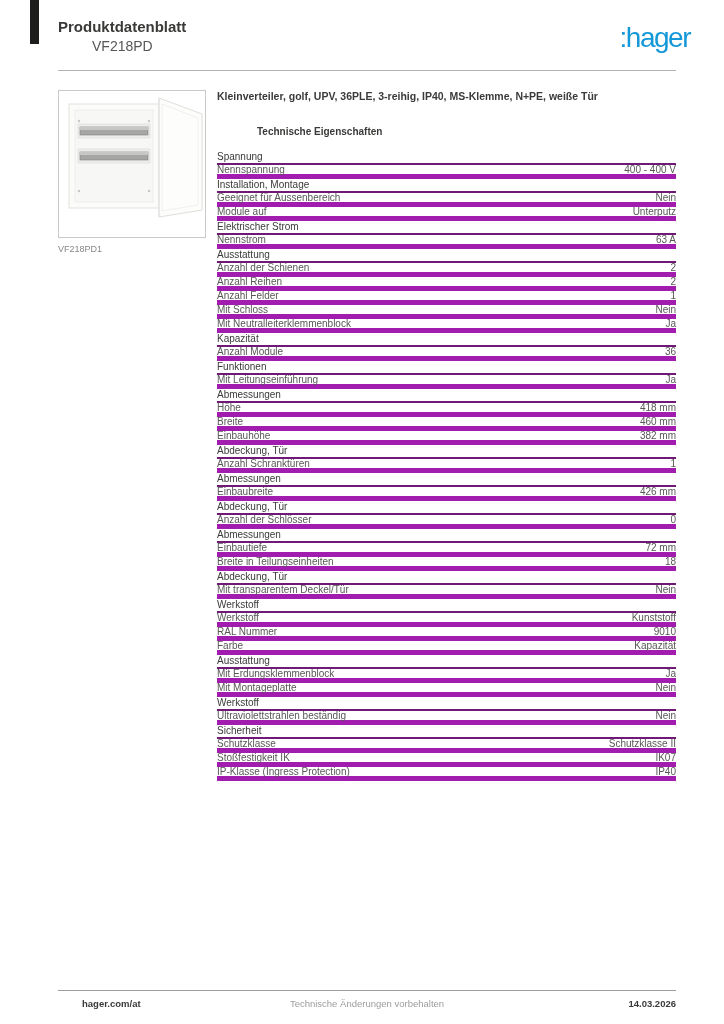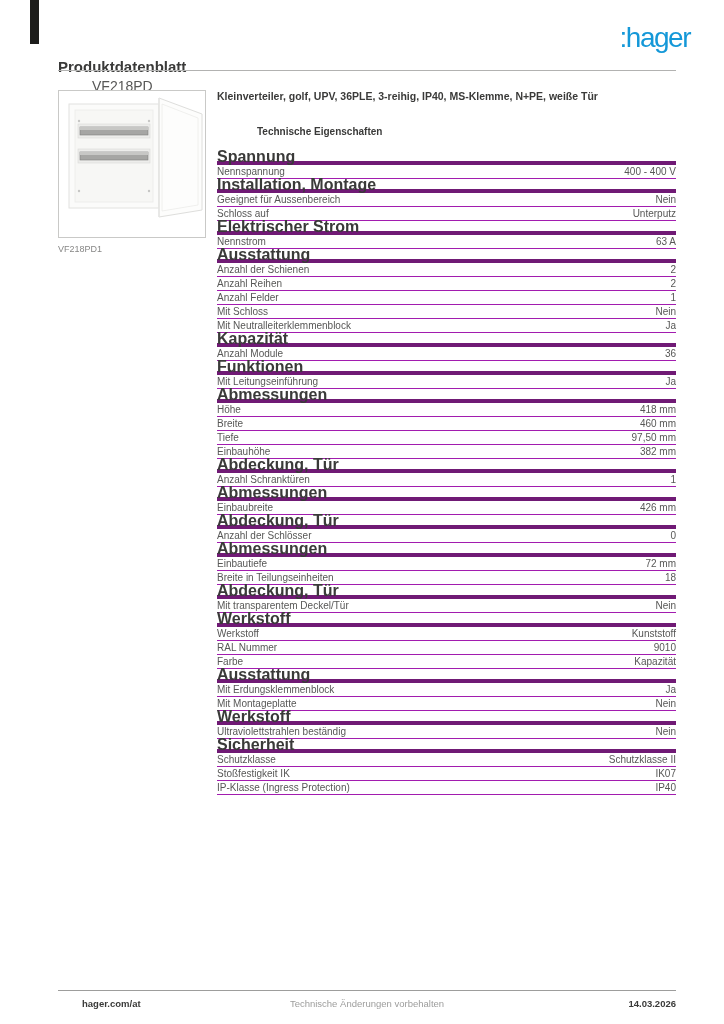--- a/index.html
+++ b/index.html
@@ -19,21 +19,21 @@
     background: #1d1d1b;
   }
   .header {
     position: absolute;
     left: 58px; top: 18px;
     width: 632px;
     display: flex;
     justify-content: space-between;
     align-items: flex-start;
   }
-  .doc-title { font-size: 15px; font-weight: bold; color: #3a3a39; line-height: 1.25; margin-top: 40px; }
+  .doc-title { font-size: 15px; font-weight: bold; color: #3a3a39; line-height: 1.25; }
   .product-code { font-size: 14px; color: #575756; line-height: 1.3; margin-left: 34px; }
   .logo {
     font-size: 28px;
     font-weight: normal;
     letter-spacing: -1.5px;
     line-height: 1.4;
   }
   .header-rule {
     position: absolute;
     left: 58px; top: 70px;
@@ -58,33 +58,33 @@
     margin-top: 24px;
     font-size: 10px;
     font-weight: bold;
     color: #3a3a39;
     margin-left: 40px;
   }
   .sections { margin-top: 14px; }
   .section { }
   .section:first-child { margin-top: 0; }
   .section-heading {
-    font-size: 16px;
-    font-weight: bold;
+    font-size: 10px;
+    font-weight: normal;
     color: #3a3a39;
     height: 14px;
     line-height: 12px;
-    border-bottom: 4px solid #701a75;
+    border-bottom: 2px solid #701a75;
   }
   .spec-row {
     display: flex;
     justify-content: space-between;
     align-items: center;
     height: 14px;
-    border-bottom: 1px solid #a21caf;
+    border-bottom: 5px solid #a21caf;
     font-size: 10px;
     color: #575756;
   }
   .row-label { white-space: nowrap; }
   .row-value { white-space: nowrap; text-align: right; }
   .footer-rule {
     position: absolute;
     left: 58px; top: 990px;
     width: 618px; height: 1px;
     background: #9d9d9c;
@@ -164,21 +164,21 @@
             <span class="row-value">400 - 400 V</span>
           </div>
         </div>
         <div class="section">
           <div class="section-heading">Installation, Montage</div>
           <div class="spec-row">
             <span class="row-label">Geeignet für Aussenbereich</span>
             <span class="row-value">Nein</span>
           </div>
           <div class="spec-row">
-            <span class="row-label">Schloss auf</span>
+            <span class="row-label">Module auf</span>
             <span class="row-value">Unterputz</span>
           </div>
         </div>
         <div class="section">
           <div class="section-heading">Elektrischer Strom</div>
           <div class="spec-row">
             <span class="row-label">Nennstrom</span>
             <span class="row-value">63 A</span>
           </div>
         </div>
@@ -221,24 +221,20 @@
         </div>
         <div class="section">
           <div class="section-heading">Abmessungen</div>
           <div class="spec-row">
             <span class="row-label">Höhe</span>
             <span class="row-value">418 mm</span>
           </div>
           <div class="spec-row">
             <span class="row-label">Breite</span>
             <span class="row-value">460 mm</span>
-          </div>
-          <div class="spec-row">
-            <span class="row-label">Tiefe</span>
-            <span class="row-value">97,50 mm</span>
           </div>
           <div class="spec-row">
             <span class="row-label">Einbauhöhe</span>
             <span class="row-value">382 mm</span>
           </div>
         </div>
         <div class="section">
           <div class="section-heading">Abdeckung, Tür</div>
           <div class="spec-row">
             <span class="row-label">Anzahl Schranktüren</span>

